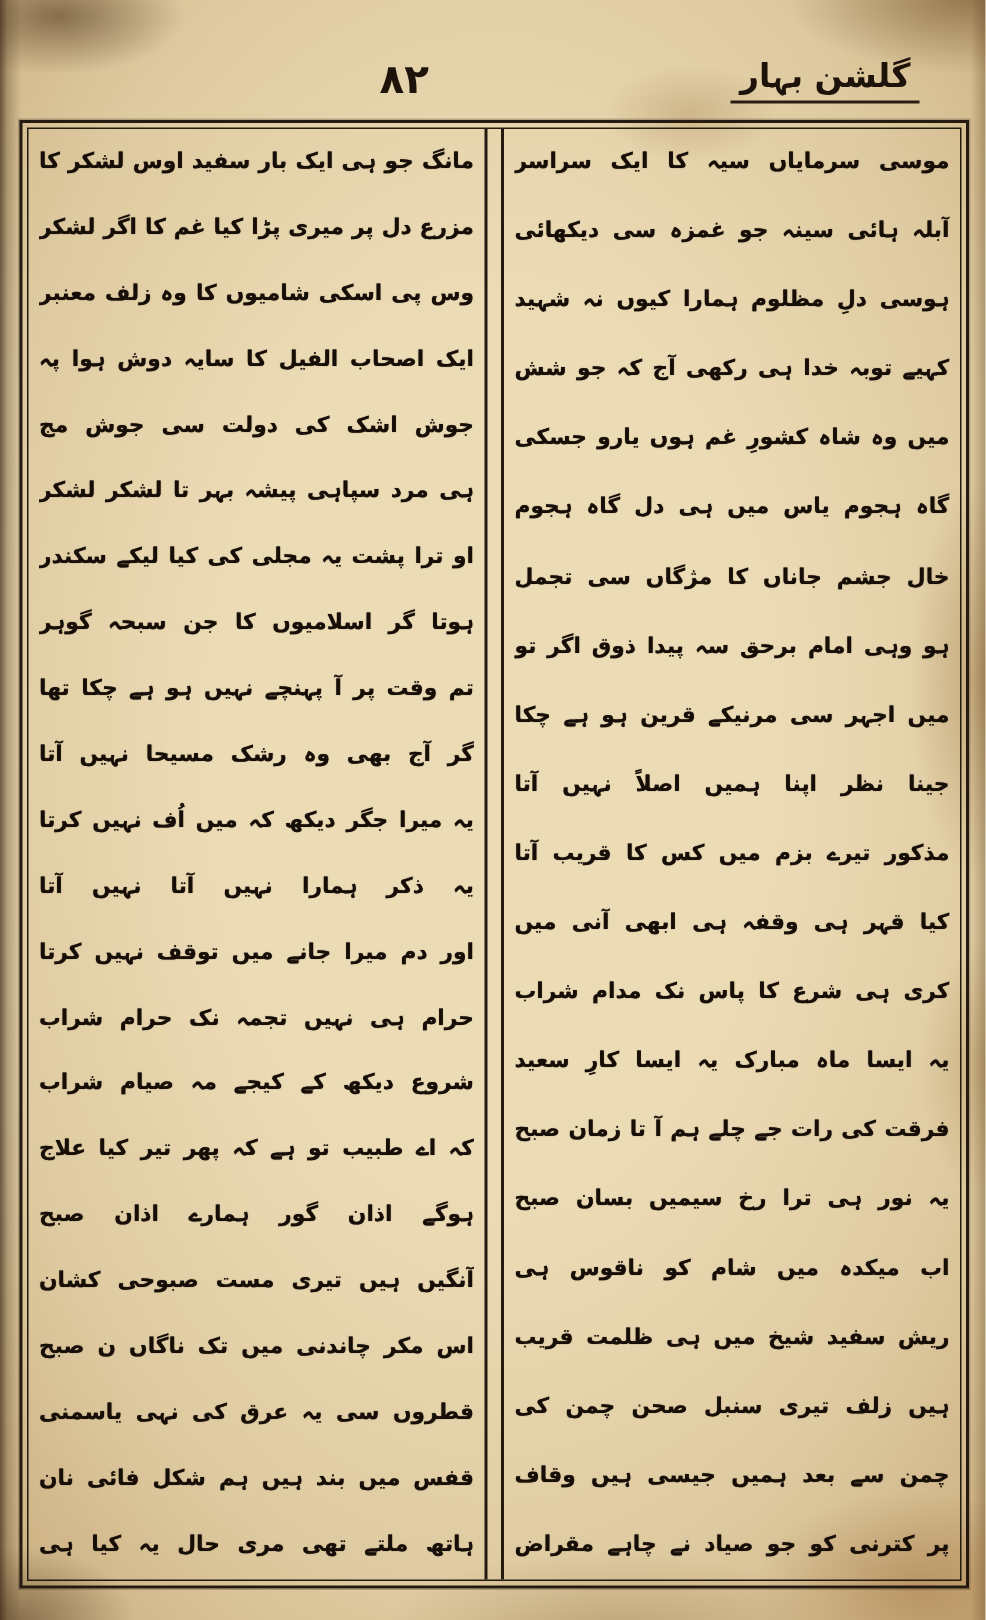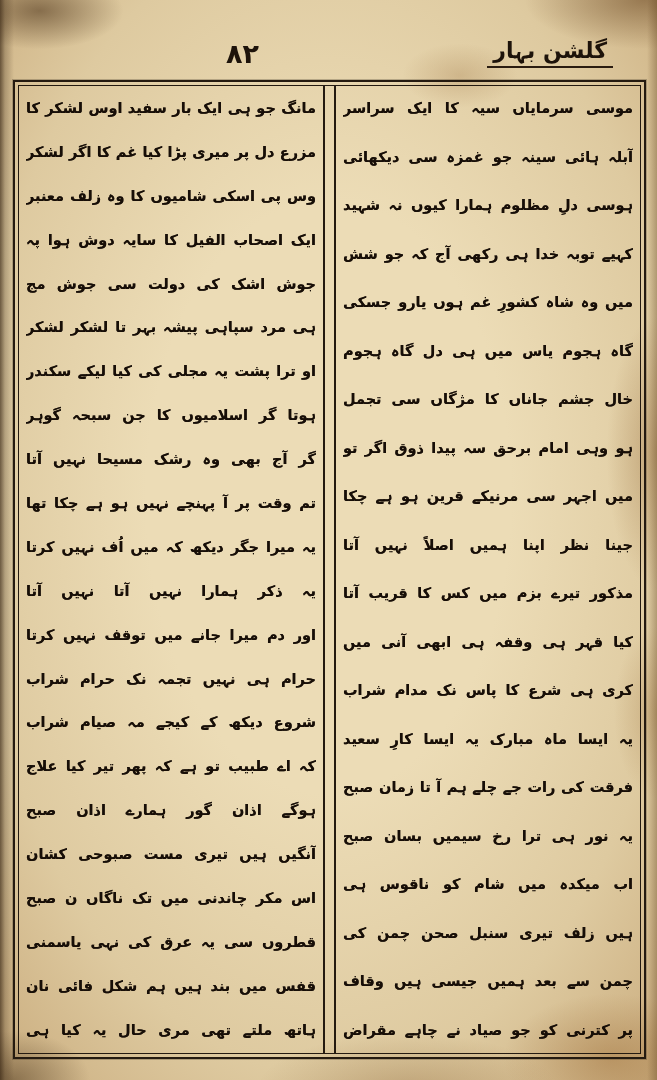--- a/index.html
+++ b/index.html
@@ -27,21 +27,21 @@
       radial-gradient(ellipse 480px 780px at 50% 46%, #ecdcb6 38%, #decaa0 74%, #cbae80 100%);
   }
 
   
   .page-number {
     position: absolute;
     top: 38px; left: 226px;
     width: 60px;
     font-size: 27px; font-weight: bold;
     color: #1d130a;
-    text-align: left;
+    text-align: right;
     direction: rtl;
   }
   .header-title {
     position: absolute;
     top: 38px; right: 44px;
     font-size: 22px; font-weight: bold;
     color: #1d130a;
     direction: rtl;
     border-bottom: 2px solid #2a1c10;
     padding: 0 6px 3px 6px;
@@ -108,22 +108,22 @@
 
       <div class="col">
           <div class="verse-line">مانگ جو ہی ایک بار سفید اوس لشکر کا سر لشکر ہی</div>
           <div class="verse-line">مزرع دل پر میری پڑا کیا غم کا اگر لشکر ہی</div>
           <div class="verse-line">وس پی اسکی شامیوں کا وہ زلف معنبر لشکر ہی</div>
           <div class="verse-line">ایک اصحاب الفیل کا سایہ دوش ہوا پہ لشکر ہی</div>
           <div class="verse-line">جوش اشک کی دولت سی جوش مج سمندر لشکر ہی</div>
           <div class="verse-line">ہی مرد سپاہی پیشہ بہر تا لشکر لشکر ہی</div>
           <div class="verse-line">او ترا پشت یہ مجلی کی کیا لیکے سکندر لشکر ہی</div>
           <div class="verse-line">ہوتا گر اسلامیوں کا جن سبحہ گوہر لشکر ہی</div>
+          <div class="verse-line">تم وقت پر آ پہنچے نہیں ہو ہے چکا تھا</div>
           <div class="verse-line">گر آج بھی وہ رشک مسیحا نہیں آتا</div>
-          <div class="verse-line">تم وقت پر آ پہنچے نہیں ہو ہے چکا تھا</div>
           <div class="verse-line">یہ میرا جگر دیکھ کہ میں اُف نہیں کرتا</div>
           <div class="verse-line">یہ ذکر ہمارا نہیں آتا نہیں آتا</div>
           <div class="verse-line">اور دم میرا جانے میں توقف نہیں کرتا</div>
           <div class="verse-line">حرام ہی نہیں تجمہ نک حرام شراب</div>
           <div class="verse-line">شروع دیکھ کے کیجے مہ صیام شراب</div>
           <div class="verse-line">کہ اے طبیب تو ہے کہ پھر تیر کیا علاج</div>
           <div class="verse-line">ہوگے اذان گور ہمارے اذان صبح</div>
           <div class="verse-line">آنگیں ہیں تیری مست صبوحی کشان صبح</div>
           <div class="verse-line">اس مکر چاندنی میں تک ناگاں ن صبح</div>
           <div class="verse-line">قطروں سی یہ عرق کی نہی یاسمنی کی شاخ</div>
@@ -144,20 +144,21 @@
           <div class="verse-line">ہو وہی امام برحق سہ پیدا ذوق اگر تو دیکھ لے ابھی</div>
           <div class="verse-line">میں اجہر سی مرنیکے قرین ہو ہے چکا تھا</div>
           <div class="verse-line">جینا نظر اپنا ہمیں اصلاً نہیں آتا</div>
           <div class="verse-line">مذکور تیرے بزم میں کس کا قریب آتا</div>
           <div class="verse-line">کیا قہر ہی وقفہ ہی ابھی آنی میں اوسکی</div>
           <div class="verse-line">کری ہی شرع کا پاس نک مدام شراب</div>
           <div class="verse-line">یہ ایسا ماہ مبارک یہ ایسا کارِ سعید</div>
           <div class="verse-line">فرقت کی رات جے چلے ہم آ تا زمان صبح</div>
           <div class="verse-line">یہ نور ہی ترا رخ سیمیں بسان صبح</div>
           <div class="verse-line">اب میکدہ میں شام کو ناقوس ہی ہونیکئے</div>
+          <div class="verse-line">ریش سفید شیخ میں ہی ظلمت قریب</div>
           <div class="verse-line">ہیں زلف تیری سنبل صحن چمن کی شاخ</div>
           <div class="verse-line">چمن سے بعد ہمیں جیسی ہیں وقاف قفس</div>
           <div class="verse-line">پر کترنی کو جو صیاد نے چاہے مقراض</div>
         </div>
 
     </div>
   </div>
 </div>
 
 </body></html>

